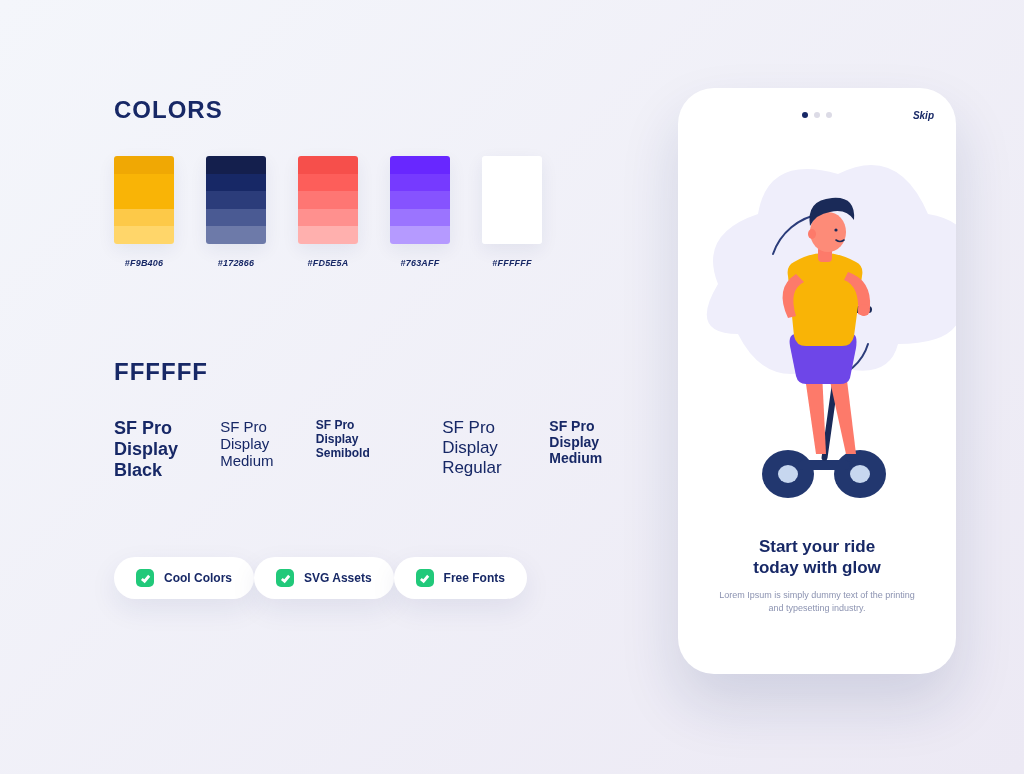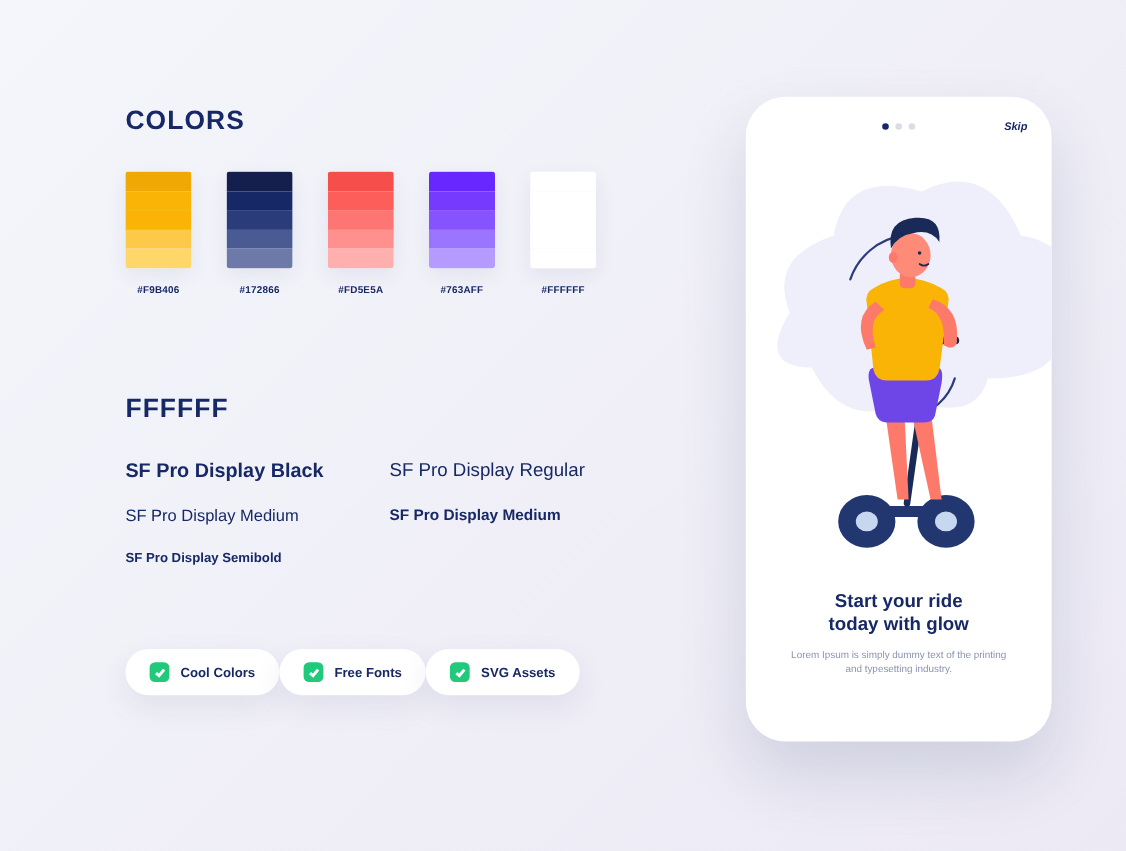--- a/index.html
+++ b/index.html
@@ -25,33 +25,33 @@
     letter-spacing: 1px;
     color: #172866;
     margin-bottom: 32px;
   }
 
   .swatches {
     display: flex;
     gap: 32px;
     margin-bottom: 90px;
   }
-  .swatch-col { display: flex; flex-direction: column; align-items: center; width: 60px; }
+  .swatch-col { display: flex; flex-direction: column; align-items: center; width: 60px; font-style: italic; }
   .swatch {
     width: 60px; height: 88px; border-radius: 3px;
     display: flex; flex-direction: column; overflow: hidden;
     box-shadow: 0 6px 18px rgba(23,40,102,0.07);
   }
   .swatch .band { flex: 1; }
   .swatch-label { font-size: 9px; font-weight: 700; color: #172866; margin-top: 14px; letter-spacing: 0.2px; }
 
   .fonts-grid {
     display: flex; gap: 60px; margin-bottom: 76px;
   }
-  .fonts-col { display: flex; flex-direction: column; gap: 22px; }
+  .fonts-col { display: flex; flex-direction: row; gap: 22px; }
   .f-black   { font-size: 18px; font-weight: 900; color:#172866; }
   .f-medium  { font-size: 15px; font-weight: 500; color:#172866; }
   .f-semi    { font-size: 12px; font-weight: 600; color:#172866; }
   .f-regular { font-size: 17px; font-weight: 400; color:#172866; }
   .f-medium2 { font-size: 14px; font-weight: 600; color:#172866; }
 
   .pills { display: flex; }
   .pill {
     background: #ffffff;
     border-radius: 999px;
@@ -189,29 +189,29 @@
           </svg>
         </span>
       <span>Cool Colors</span>
     </div>
     <div class="pill">
       <span class="check">
           <svg viewBox="0 0 12 12">
             <polyline points="2,6.5 5,9 10,3"></polyline>
           </svg>
         </span>
-      <span>Free Fonts</span>
+      <span>SVG Assets</span>
     </div>
     <div class="pill">
       <span class="check">
           <svg viewBox="0 0 12 12">
             <polyline points="2,6.5 5,9 10,3"></polyline>
           </svg>
         </span>
-      <span>SVG Assets</span>
+      <span>Free Fonts</span>
     </div>
   </div>
 
 </div>
 
 <div class="phone">
 
   <div class="ph-top">
     <div class="dots">
       <div class="dot active"></div>

